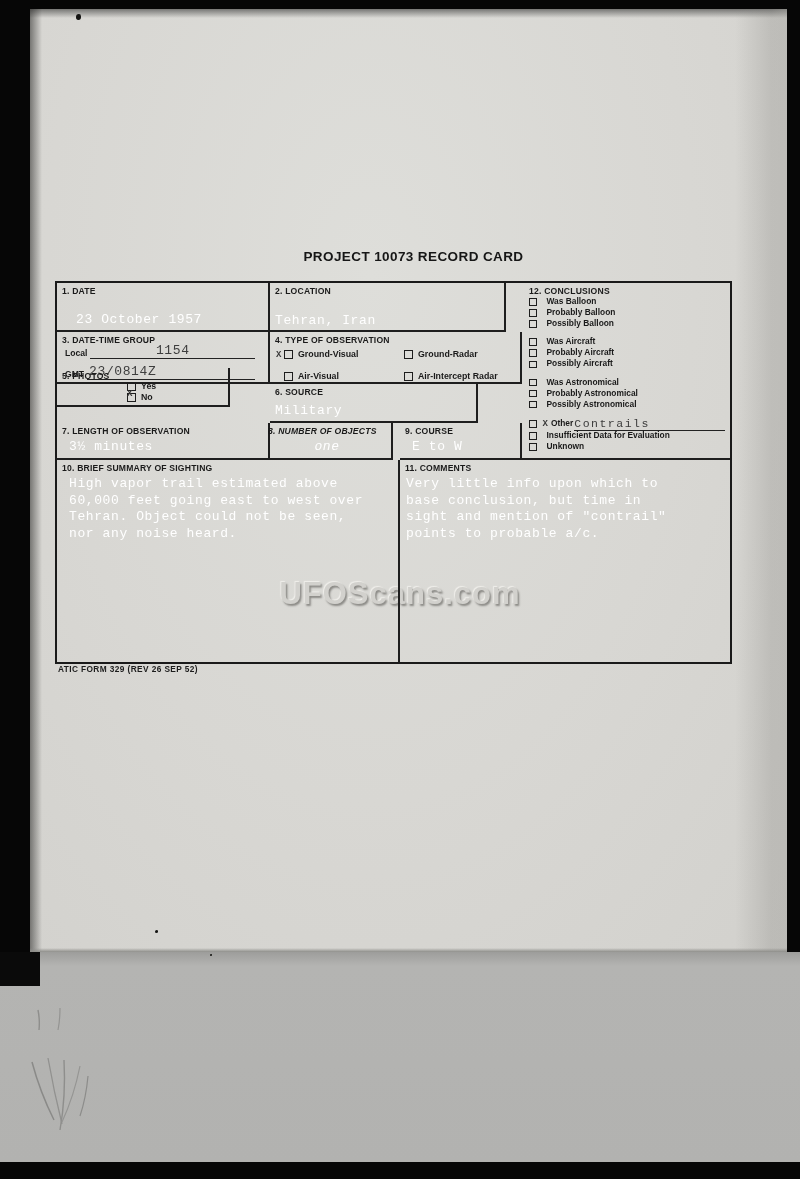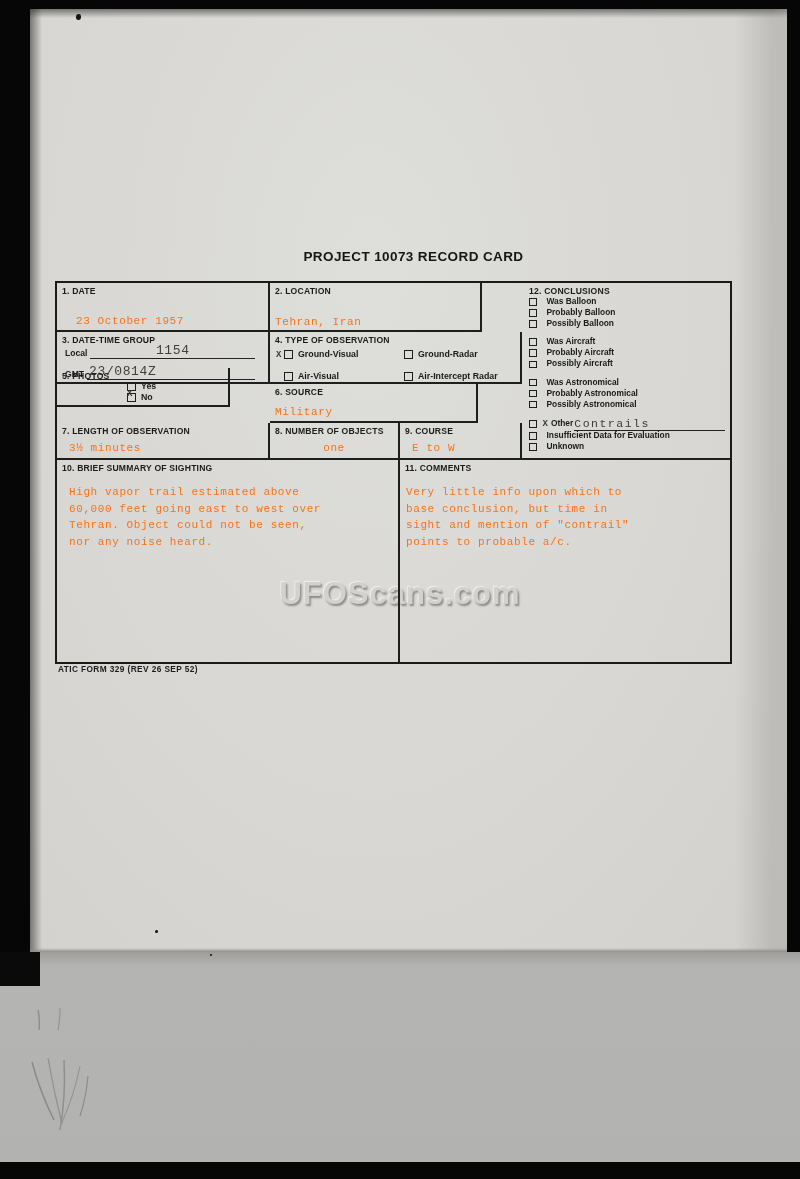--- a/index.html
+++ b/index.html
@@ -24,22 +24,22 @@
   .speck{position:absolute;background:#151513;border-radius:60% 45% 55% 50%;z-index:4;}
   
   .card-title{position:absolute;left:55px;top:249px;width:673px;z-index:3;text-align:center;
          transform:translateX(-18px);font-weight:bold;font-size:13.5px;letter-spacing:.4px;color:#161616;margin-left:40px;}
   .record-table{position:absolute;left:55px;top:281px;width:673px;height:379px;z-index:3;
          border:2.5px solid #1a1a1a;box-sizing:content-box;}
   .cell{position:absolute;box-sizing:border-box;border-color:#1e1e1e;border-style:solid;border-width:0;}
   .bR{border-right-width:2px;} .bB{border-bottom-width:2px;}
   .cell-label{position:absolute;top:3px;left:5px;font-weight:bold;font-size:8.6px;
          letter-spacing:.2px;color:#1a1a1a;white-space:nowrap;}
-  .type-val{font-family:"Liberation Mono","DejaVu Sans Mono",monospace;font-size:11px;
-         color:#f97316;letter-spacing:.6px;white-space:pre-line;margin-top:8px;}
+  .type-val{font-family:"Liberation Mono","DejaVu Sans Mono",monospace;font-size:13px;
+         color:#ffffff;letter-spacing:.6px;white-space:pre-line;}
   .val-abs{position:absolute;}
   
   .dtg-line{position:absolute;left:8px;right:13px;display:flex;align-items:flex-end;height:17px;}
   .dtg-label{font-weight:bold;font-size:8.6px;color:#1a1a1a;padding-bottom:1px;}
   .dtg-fill{flex:1;border-bottom:1.6px solid #222;margin-left:3px;
          font-family:"Liberation Mono","DejaVu Sans Mono",monospace;font-size:13px;
          color:#3e3e3e;letter-spacing:.6px;line-height:15px;}
   .dtg-center{text-align:center;} .dtg-left{text-align:left;padding-left:2px;}
   
   .cb-row{display:flex;align-items:center;position:relative;}
@@ -107,21 +107,21 @@
   <div class="watermark">UFOScans.com</div>
 
   <div class="card-title">PROJECT 10073 RECORD CARD</div>
 
   <div class="record-table">
 
     <div class="cell bR bB" style="left:0;top:0;width:213px;height:49px;">
       <span class="cell-label">1. DATE</span>
       <span class="type-val val-abs" style="left:19px;bottom:3px;">23 October 1957</span>
     </div>
-    <div class="cell bR bB" style="left:213px;top:0;width:212px;height:49px;">
+    <div class="cell bR bB" style="left:213px;top:0;width:236px;height:49px;">
       <span class="cell-label">2. LOCATION</span>
       <span class="type-val val-abs" style="left:5px;bottom:2px;">Tehran, Iran</span>
     </div>
 
     <div class="cell bB" style="left:465px;top:0;width:208px;height:177px;">
       <span class="cell-label" style="left:7px;">12. CONCLUSIONS</span>
       <div class="concl-list">
           <div class="cb-row">
             <span class="cb"></span>
             <span class="cb-label">Was Balloon</span>
@@ -224,21 +224,21 @@
     </div>
     <div class="cell bR bB" style="left:213px;top:101px;width:208px;height:39px;">
       <span class="cell-label">6. SOURCE</span>
       <span class="type-val val-abs" style="left:5px;bottom:3px;">Military</span>
     </div>
 
     <div class="cell bR bB" style="left:0;top:140px;width:213px;height:37px;">
       <span class="cell-label">7. LENGTH OF OBSERVATION</span>
       <span class="type-val val-abs" style="left:12px;bottom:4px;">3½ minutes</span>
     </div>
-    <div class="cell bR bB" style="left:213px;top:140px;width:130px;height:37px;">
+    <div class="cell bR bB" style="left:206px;top:140px;width:130px;height:37px;font-style:italic;">
       <span class="cell-label">8. NUMBER OF OBJECTS</span>
       <span class="type-val val-abs" style="left:0;right:0;bottom:4px;text-align:center;">one</span>
     </div>
     <div class="cell bR bB" style="left:343px;top:140px;width:122px;height:37px;">
       <span class="cell-label">9. COURSE</span>
       <span class="type-val val-abs" style="left:12px;bottom:4px;">E to W</span>
     </div>
 
     <div class="cell bR" style="left:0;top:177px;width:343px;height:202px;">
       <span class="cell-label">10. BRIEF SUMMARY OF SIGHTING</span>

